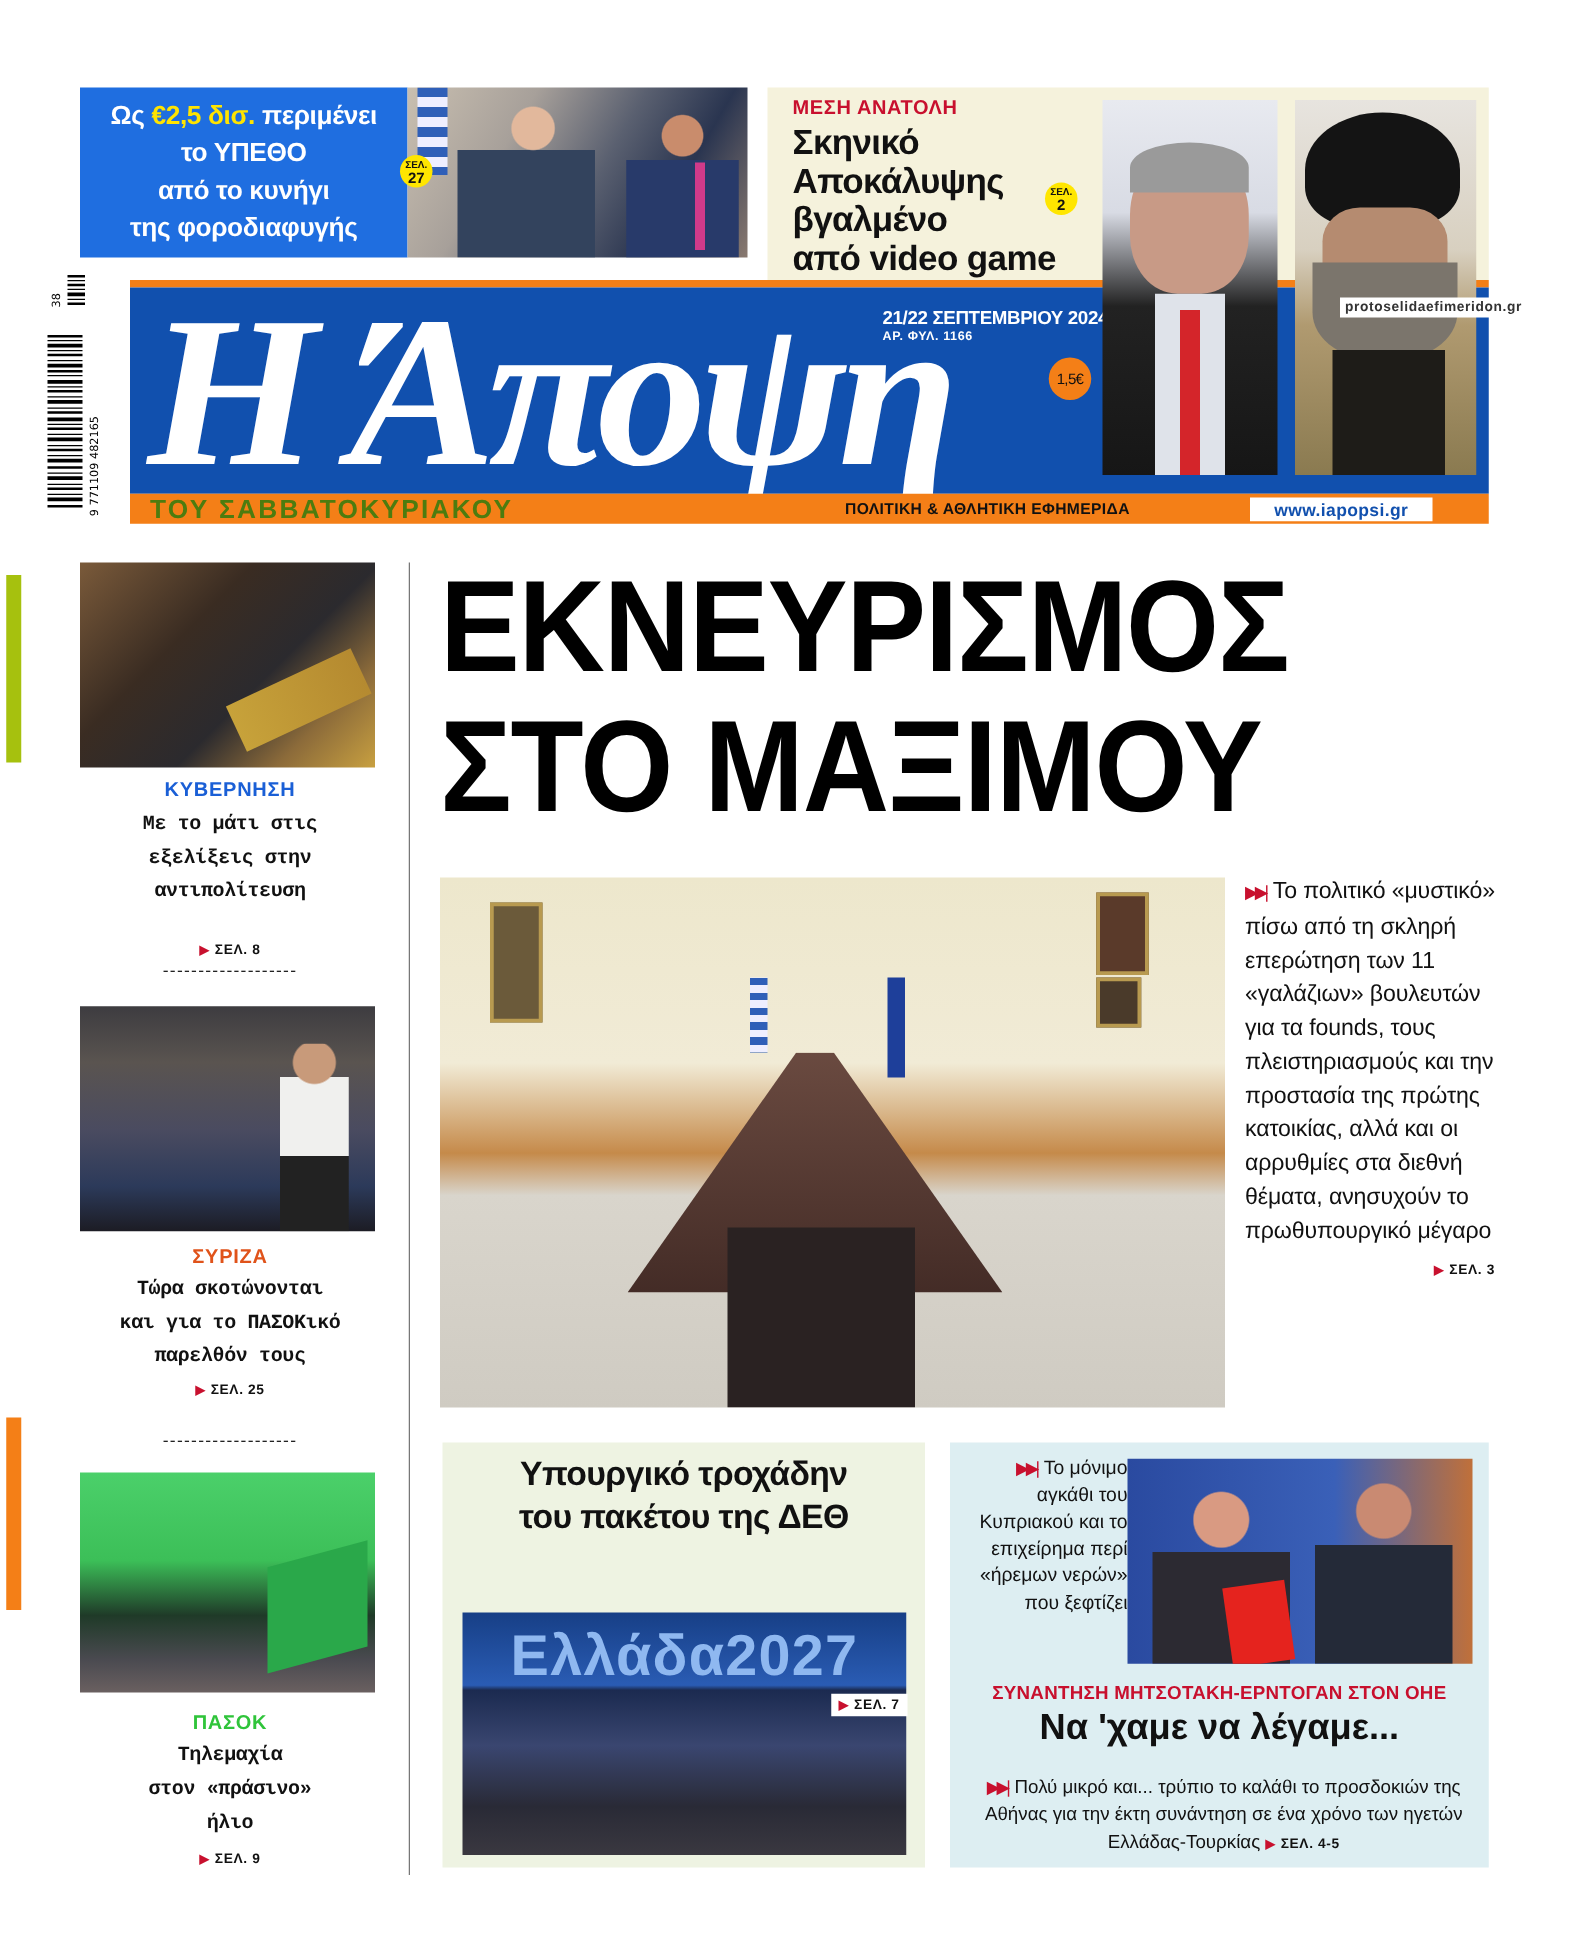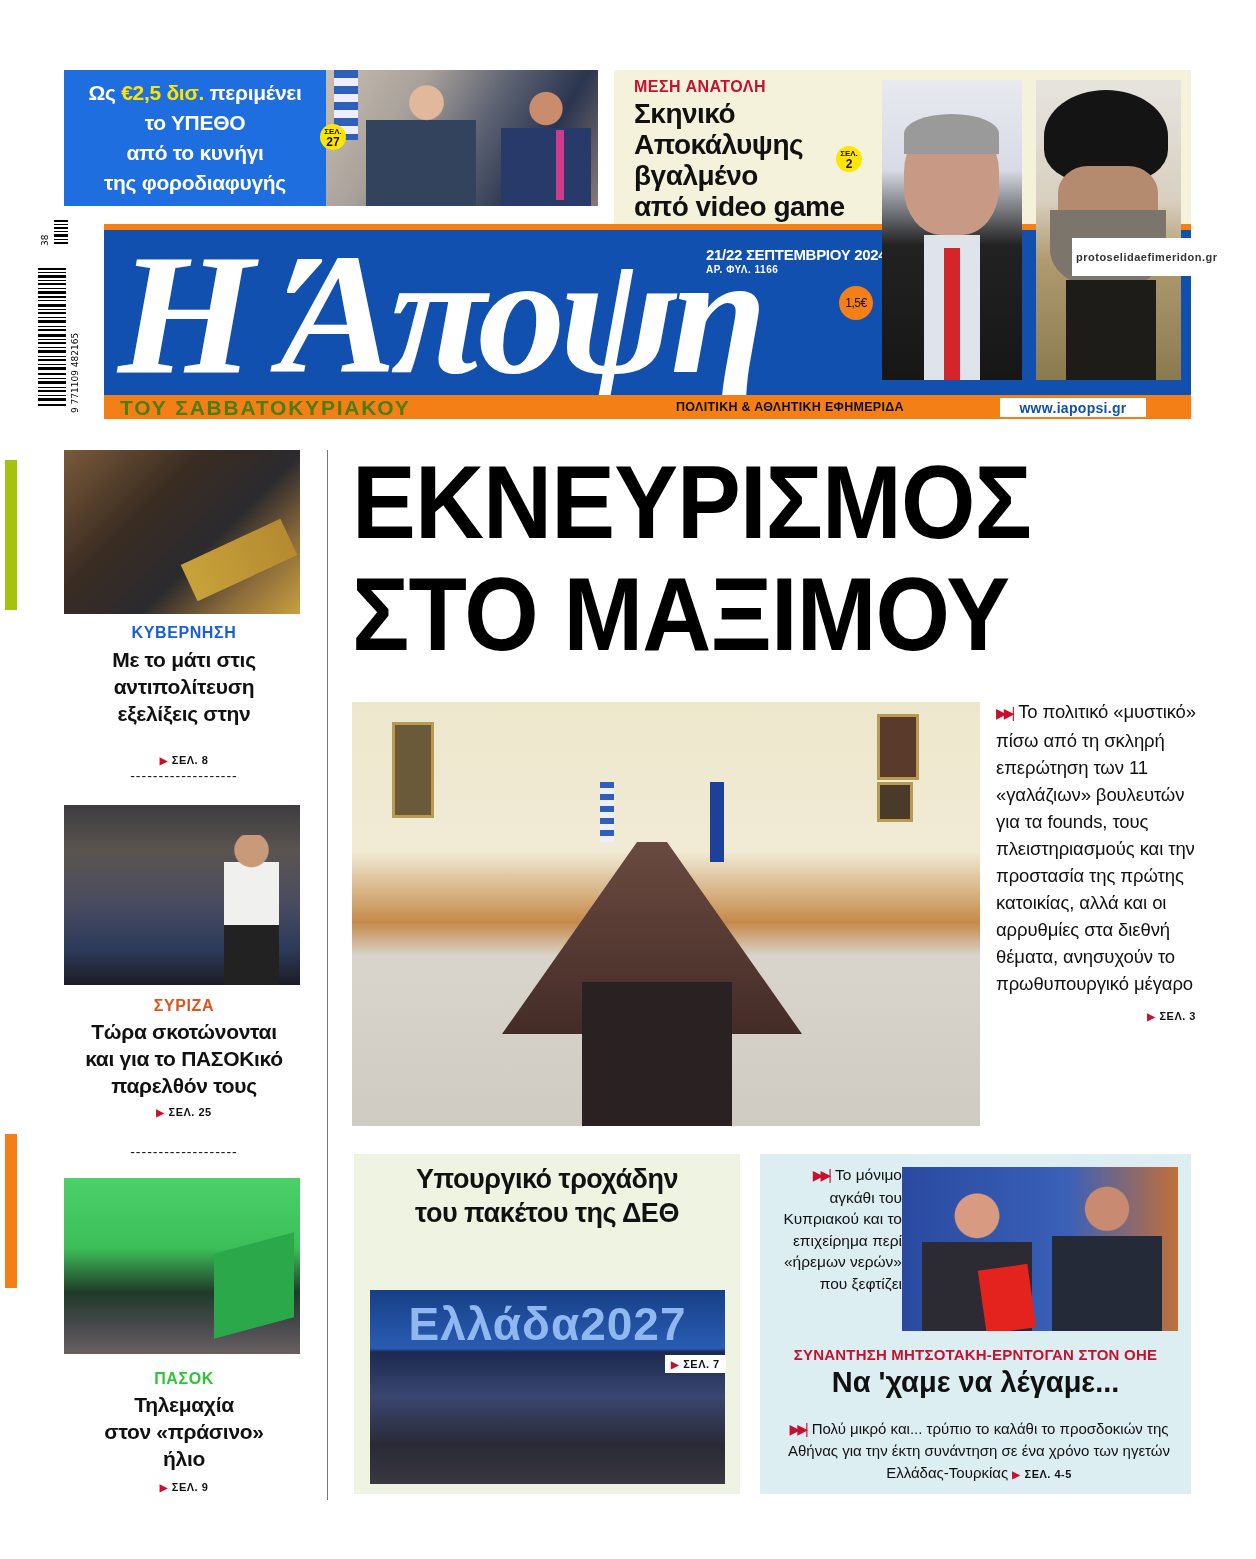--- a/index.html
+++ b/index.html
@@ -27,40 +27,40 @@
   .ph-netanyahu { left: 882px; top: 80px; width: 140px; height: 300px; background: linear-gradient(180deg, #e8eaf0 0%, #d8dbe4 30%, #222 55%, #161616 100%); }
   .ph-netanyahu .face { position: absolute; left: 22px; top: 40px; width: 95px; height: 115px; border-radius: 45% 45% 40% 40%; background: #c89a86; }
   .ph-netanyahu .hair { position: absolute; left: 22px; top: 34px; width: 95px; height: 40px; border-radius: 50% 50% 0 0; background: #9a9a9a; }
   .ph-netanyahu .shirt { position: absolute; left: 42px; top: 155px; width: 56px; height: 145px; background: #dfe3ea; }
   .ph-netanyahu .tie { position: absolute; left: 62px; top: 168px; width: 16px; height: 132px; background: #d4252a; }
   .ph-nasrallah { left: 1036px; top: 80px; width: 145px; height: 300px; background: linear-gradient(180deg, #e7e4df 0%, #d8d0c0 40%, #b09a70 60%, #8a7a50 100%); }
   .ph-nasrallah .turban { position: absolute; left: 8px; top: 10px; width: 124px; height: 92px; border-radius: 50% 50% 35% 35%; background: #141414; }
   .ph-nasrallah .face { position: absolute; left: 22px; top: 86px; width: 100px; height: 90px; border-radius: 30%; background: #b58b70; }
   .ph-nasrallah .beard { position: absolute; left: 14px; top: 130px; width: 116px; height: 80px; border-radius: 0 0 50% 50%; background: #7b756c; }
   .ph-nasrallah .robe { position: absolute; left: 30px; top: 200px; width: 90px; height: 100px; background: #1e1c18; }
-  .watermark { left: 1072px; top: 238px; background: #ffffff; color: #333; font-size: 11px; font-weight: bold; padding: 13px 4px; letter-spacing: 0.5px; }
+  .watermark { left: 1072px; top: 238px; background: #ffffff; color: #333; font-size: 11px; font-weight: bold; padding: 2px 4px; letter-spacing: 0.5px; }
 
   
   .barcode { left: 36px; top: 218px; width: 50px; height: 200px; }
   .mast-top-orange { left: 104px; top: 224px; width: 1087px; height: 6px; background: #f47f17; }
   .mast-blue { left: 104px; top: 230px; width: 1087px; height: 165px; background: #1150ae; }
   .mast-title { left: 118px; top: 232px; color: #ffffff; font-family: "Liberation Serif", serif; font-style: italic; font-weight: bold; font-size: 172px; line-height: 165px; letter-spacing: -6px; transform: scaleX(1.02); transform-origin: left; }
   .mast-date { left: 706px; top: 246px; color: #ffffff; font-weight: bold; font-size: 15px; letter-spacing: -0.3px; }
   .mast-issue { left: 706px; top: 264px; color: #ffffff; font-weight: bold; font-size: 10px; letter-spacing: 0.5px; }
   .price { left: 839px; top: 286px; width: 34px; height: 34px; border-radius: 50%; background: #f47f17; color: #111; font-size: 12px; display: flex; align-items: center; justify-content: center; letter-spacing: -0.5px; }
   .mast-bottom-orange { left: 104px; top: 395px; width: 1087px; height: 24px; background: #f47f17; }
   .mast-sub { left: 120px; top: 395px; color: #4d7c0f; font-weight: bold; font-size: 21px; line-height: 26px; letter-spacing: 1.8px; }
   .mast-tagline { left: 676px; top: 400px; color: #111; font-weight: bold; font-size: 12.5px; letter-spacing: 0.3px; }
   .mast-url { left: 1000px; top: 398px; width: 146px; height: 19px; background: #ffffff; color: #1150ae; font-weight: bold; font-size: 14px; display: flex; align-items: center; justify-content: center; letter-spacing: 0.3px; }
 
   
   .accent-bar { width: 12px; }
   .side-photo { width: 236px; }
   .side-kicker { width: 300px; left: 34px; text-align: center; font-weight: bold; font-size: 16px; letter-spacing: 0.6px; }
-  .side-head { width: 300px; left: 34px; text-align: center; font-weight: bold; font-size: 21px; line-height: 27px; letter-spacing: -0.3px; color: #111; }
+  .side-head { width: 300px; left: 34px; text-align: center; font-weight: bold; font-size: 16px; line-height: 27px; letter-spacing: -0.3px; color: #111; font-family: Liberation Mono, monospace; }
   .side-sel { width: 300px; left: 34px; text-align: center; font-weight: bold; font-size: 11px; letter-spacing: 0.5px; color: #111; }
   .arrow-red { color: #c8102e; font-size: 10px; margin-right: 4px; }
   .dashes { width: 300px; left: 34px; text-align: center; font-size: 14px; letter-spacing: 1px; color: #222; }
   .col-rule { left: 327px; top: 450px; width: 1px; height: 1050px; background: #777; }
 
   .ph-kyv { left: 64px; top: 450px; height: 164px; background: linear-gradient(135deg, #7a5a3a 0%, #3a2c22 35%, #2b2a2e 60%, #8c6b3a 80%, #c8a040 100%); }
   .ph-kyv .desk { position: absolute; left: 120px; top: 90px; width: 110px; height: 40px; transform: rotate(-25deg); background: linear-gradient(90deg, #c7a23a, #b58a30); }
   .ph-syriza { left: 64px; top: 805px; height: 180px; background: linear-gradient(180deg, #3d3c40 0%, #5a5450 25%, #4a4b60 55%, #2c3a5a 80%, #1c1c24 100%); }
   .ph-syriza .man { position: absolute; left: 160px; top: 30px; width: 55px; height: 150px; background: radial-gradient(circle at 50% 10%, #c89a7a 0 12%, transparent 13%), linear-gradient(180deg, transparent 0 18%, #f0f0ee 18% 60%, #222 60%); }
   .ph-pasok { left: 64px; top: 1178px; height: 176px; background: linear-gradient(180deg, #4bd06a 0%, #3cbf58 40%, #1f3a28 65%, #4a4a50 85%, #6a6060 100%); }
@@ -210,22 +210,22 @@
 
 <div class="abs accent-bar" style="left:5px; top:460px; height:150px; background:#a6c10e;"></div>
 <div class="abs accent-bar" style="left:5px; top:1134px; height:154px; background:#f47f17;"></div>
 
 <div class="abs photo side-photo ph-kyv">
     <div class="desk"></div>
   </div>
 <div class="abs side-kicker" style="top:624px; color:#1a5fd6;">ΚΥΒΕΡΝΗΣΗ</div>
 <div class="abs side-head" style="top:646px;">
   <div>Με το μάτι στις</div>
+  <div>εξελίξεις στην</div>
   <div>αντιπολίτευση</div>
-  <div>εξελίξεις στην</div>
 </div>
 <div class="abs side-sel" style="top:734px;margin-top:20px;"><span class="arrow-red">▶</span><span>ΣΕΛ. 8</span></div>
 <div class="abs dashes" style="top:768px;">-------------------</div>
 
 <div class="abs photo side-photo ph-syriza">
     <div class="man"></div>
   </div>
 <div class="abs side-kicker" style="top:997px; color:#e0531a;">ΣΥΡΙΖΑ</div>
 <div class="abs side-head" style="top:1018px;">
   <div>Τώρα σκοτώνονται</div>

